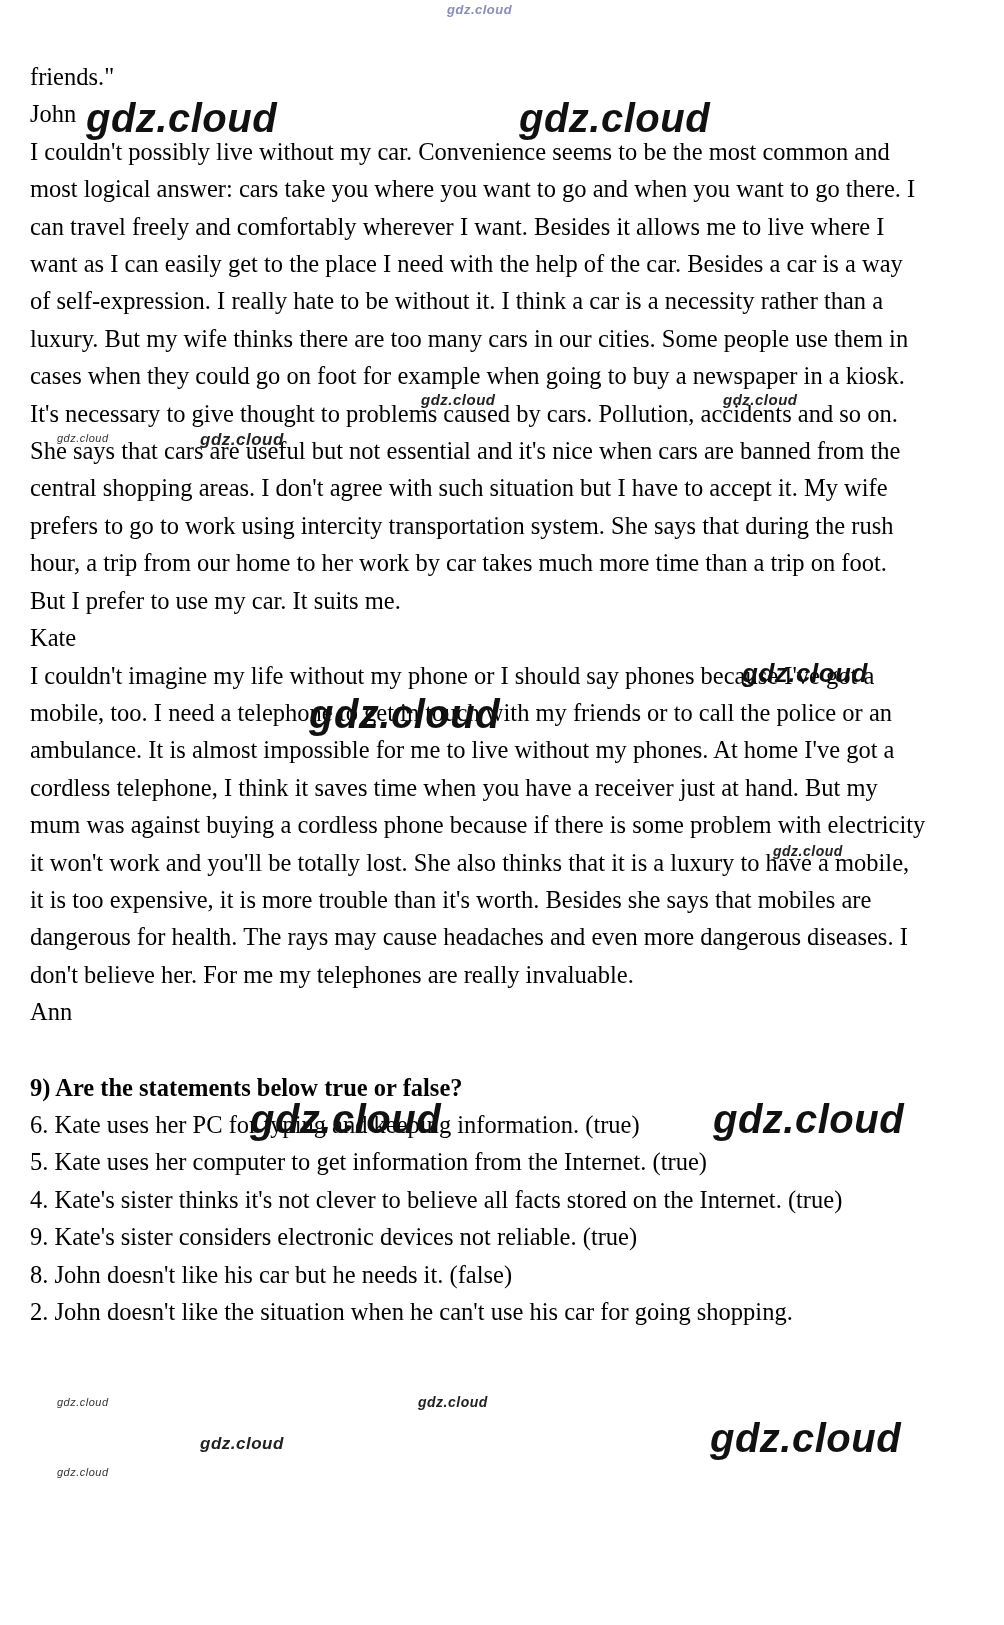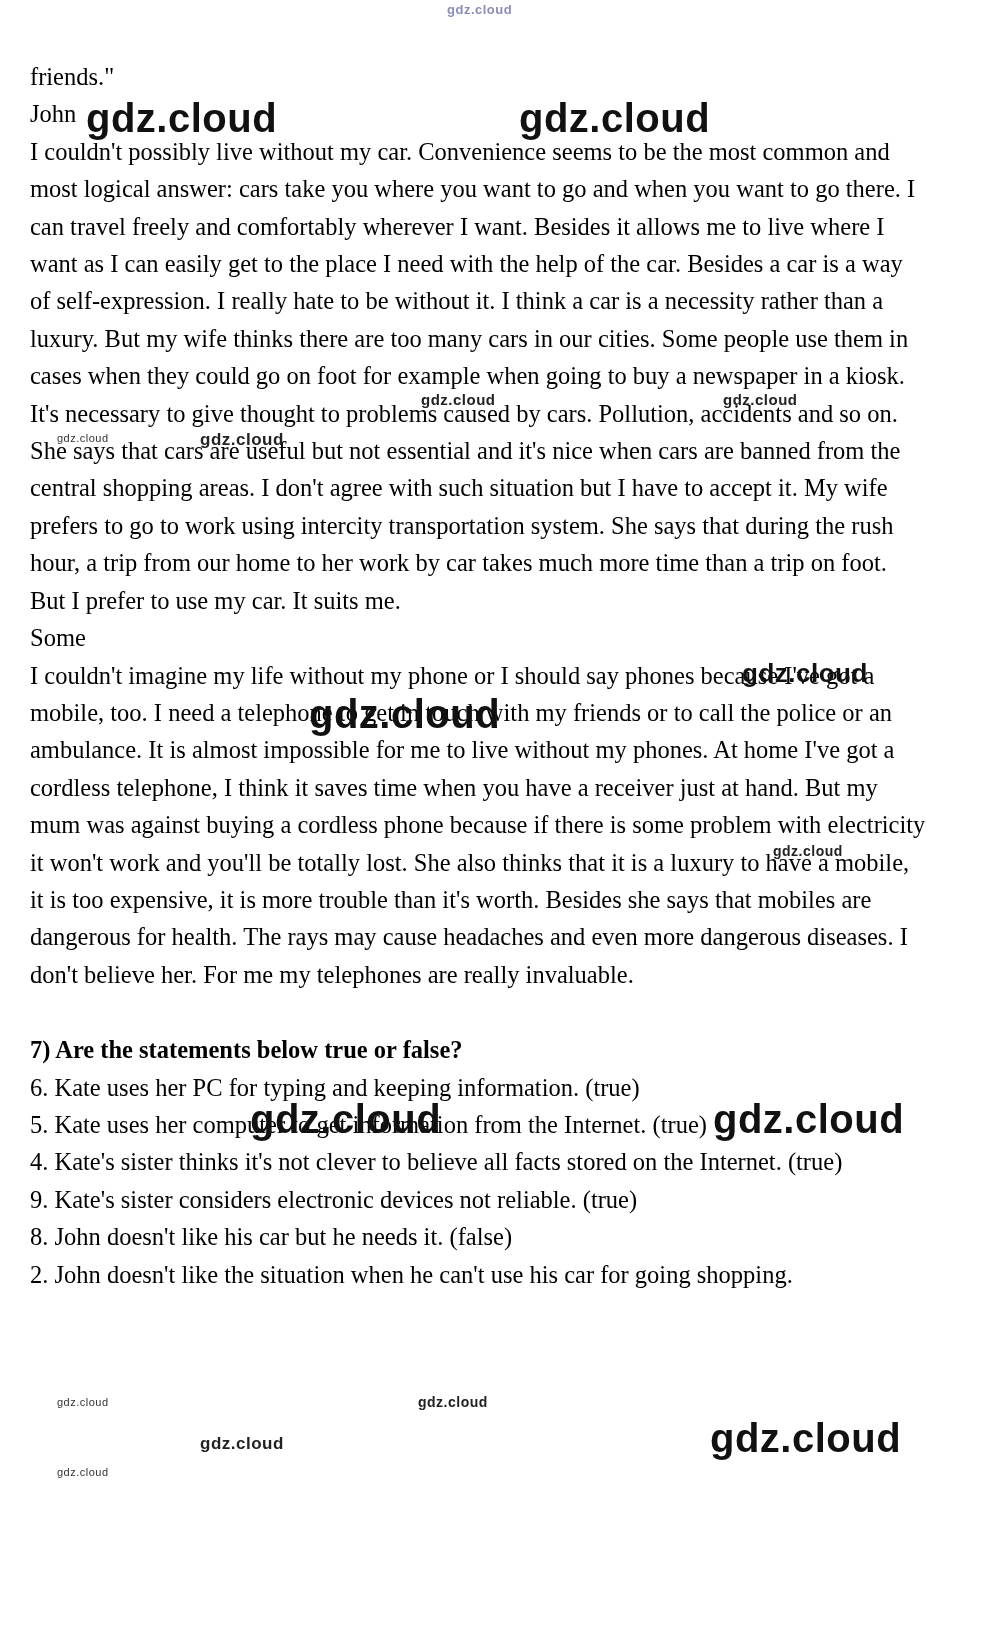--- a/index.html
+++ b/index.html
@@ -25,34 +25,36 @@
   .wm-layer {
     position: absolute;
     left: 0; top: 0; width: 100%; height: 100%;
     pointer-events: none;
   }
   .wm {
     position: absolute;
     font-family: "Liberation Sans", sans-serif;
     white-space: nowrap;
     letter-spacing: 0.5px;
+    font-style: italic;
   }
 </style>
 </head>
 <body>
 
 <div class="page">
 
   <div class="text-flow">
     <p>friends."</p>
     <p>John</p>
     <p>I couldn't possibly live without my car. Convenience seems to be the most common and most logical answer: cars take you where you want to go and when you want to go there. I can travel freely and comfortably wherever I want. Besides it allows me to live where I want as I can easily get to the place I need with the help of the car. Besides a car is a way of self-expression. I really hate to be without it. I think a car is a necessity rather than a luxury. But my wife thinks there are too many cars in our cities. Some people use them in cases when they could go on foot for example when going to buy a newspaper in a kiosk. It's necessary to give thought to problems caused by cars. Pollution, accidents and so on. She says that cars are useful but not essential and it's nice when cars are banned from the central shopping areas. I don't agree with such situation but I have to accept it. My wife prefers to go to work using intercity transportation system. She says that during the rush hour, a trip from our home to her work by car takes much more time than a trip on foot. But I prefer to use my car. It suits me.</p>
-    <p>Some</p>
+    <p>Kate</p>
     <p>I couldn't imagine my life without my phone or I should say phones because I've got a mobile, too. I need a telephone to get in touch with my friends or to call the police or an ambulance. It is almost impossible for me to live without my phones. At home I've got a cordless telephone, I think it saves time when you have a receiver just at hand. But my mum was against buying a cordless phone because if there is some problem with electricity it won't work and you'll be totally lost. She also thinks that it is a luxury to have a mobile, it is too expensive, it is more trouble than it's worth. Besides she says that mobiles are dangerous for health. The rays may cause headaches and even more dangerous diseases. I don't believe her. For me my telephones are really invaluable.</p>
-    <p class="heading">7) Are the statements below true or false?</p>
+    <p>Ann</p>
+    <p class="heading">9) Are the statements below true or false?</p>
     <p>6. Kate uses her PC for typing and keeping information. (true)</p>
     <p>5. Kate uses her computer to get information from the Internet. (true)</p>
     <p>4. Kate's sister thinks it's not clever to believe all facts stored on the Internet. (true)</p>
     <p>9. Kate's sister considers electronic devices not reliable. (true)</p>
     <p>8. John doesn't like his car but he needs it. (false)</p>
     <p>2. John doesn't like the situation when he can't use his car for going shopping.</p>
   </div>
 
   <div class="wm-layer">
       <div class="wm" style="left: 447px; top: 2px; font-size: 13px; color: rgb(138, 141, 184); font-weight: 700;">gdz.cloud</div>

